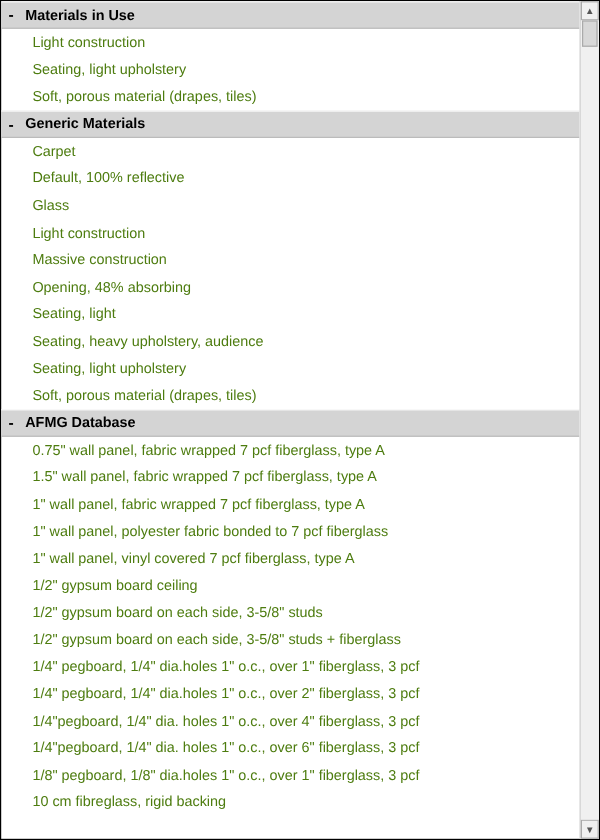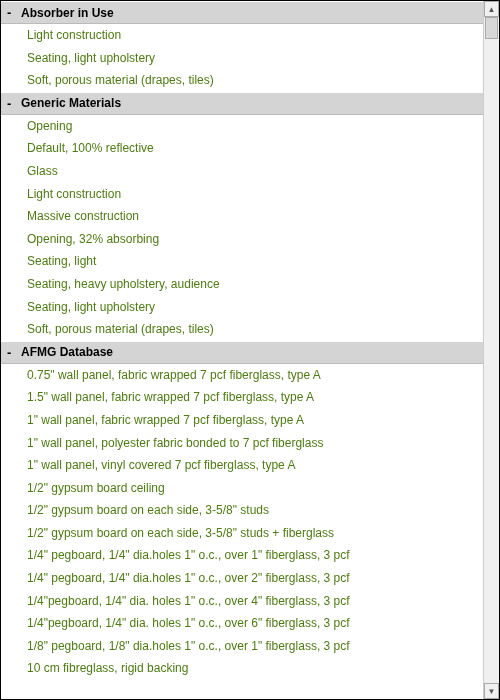--- a/index.html
+++ b/index.html
@@ -89,35 +89,35 @@
     line-height: 1.55;
   }
 </style>
 </head>
 <body>
 
 <div class="container">
   <div class="content" id="tree-root">
       <div class="group-header">
         <span class="collapse-icon">-</span>
-        <span class="group-title">Absorber in Use</span>
+        <span class="group-title">Materials in Use</span>
       </div>
       <div class="item">Light construction</div>
       <div class="item">Seating, light upholstery</div>
       <div class="item">Soft, porous material (drapes, tiles)</div>
       <div class="group-header">
         <span class="collapse-icon">-</span>
         <span class="group-title">Generic Materials</span>
       </div>
-      <div class="item">Opening</div>
+      <div class="item">Carpet</div>
       <div class="item">Default, 100% reflective</div>
       <div class="item">Glass</div>
       <div class="item">Light construction</div>
       <div class="item">Massive construction</div>
-      <div class="item">Opening, 32% absorbing</div>
+      <div class="item">Opening, 48% absorbing</div>
       <div class="item">Seating, light</div>
       <div class="item">Seating, heavy upholstery, audience</div>
       <div class="item">Seating, light upholstery</div>
       <div class="item">Soft, porous material (drapes, tiles)</div>
       <div class="group-header">
         <span class="collapse-icon">-</span>
         <span class="group-title">AFMG Database</span>
       </div>
       <div class="item">0.75" wall panel, fabric wrapped 7 pcf fiberglass, type A</div>
       <div class="item">1.5" wall panel, fabric wrapped 7 pcf fiberglass, type A</div>

